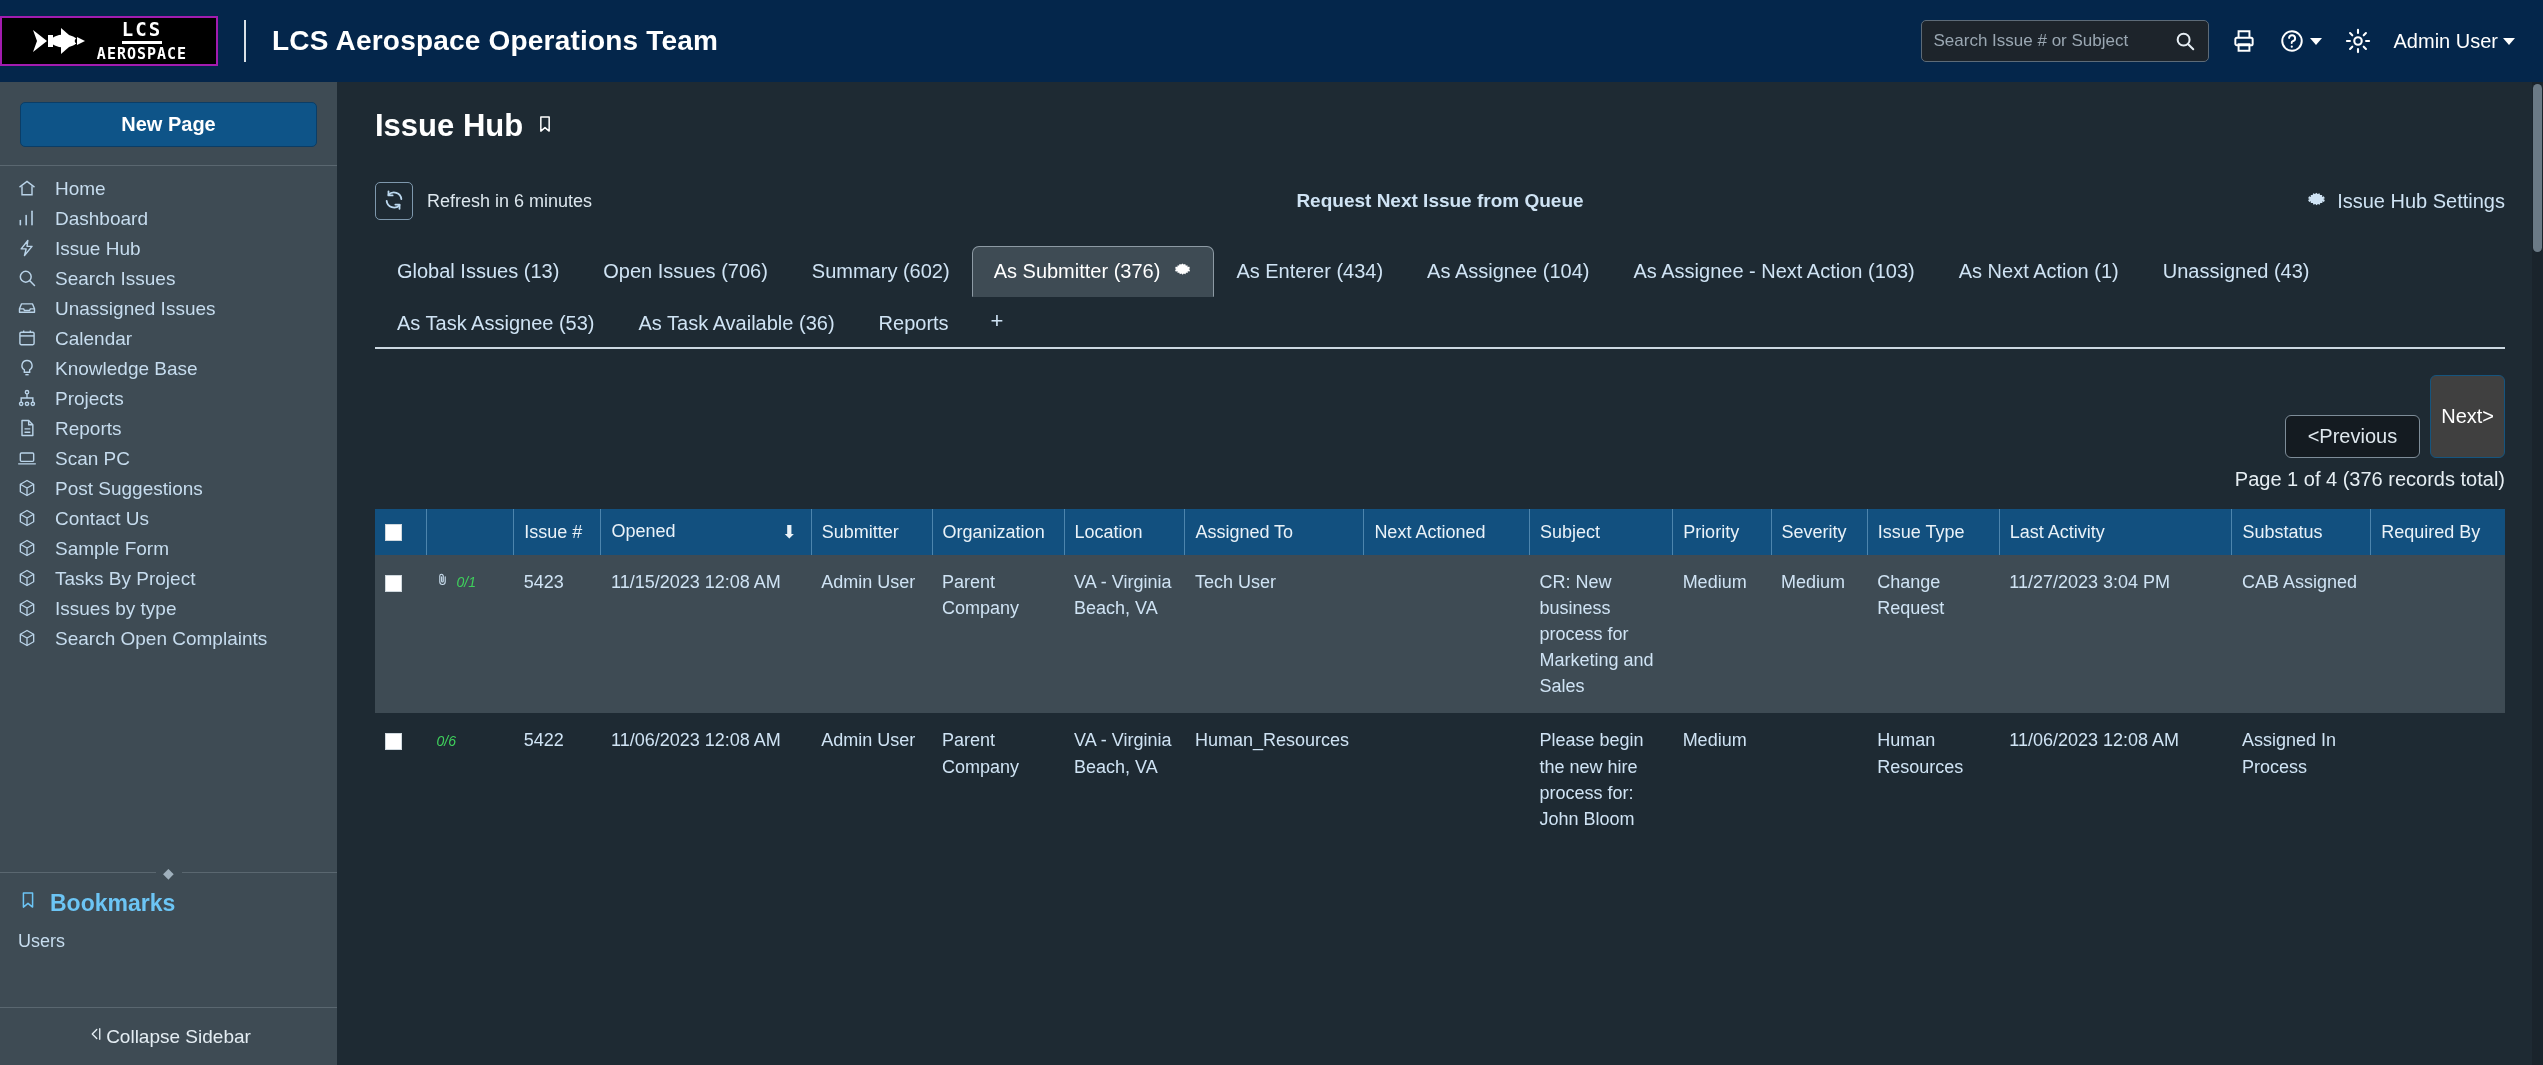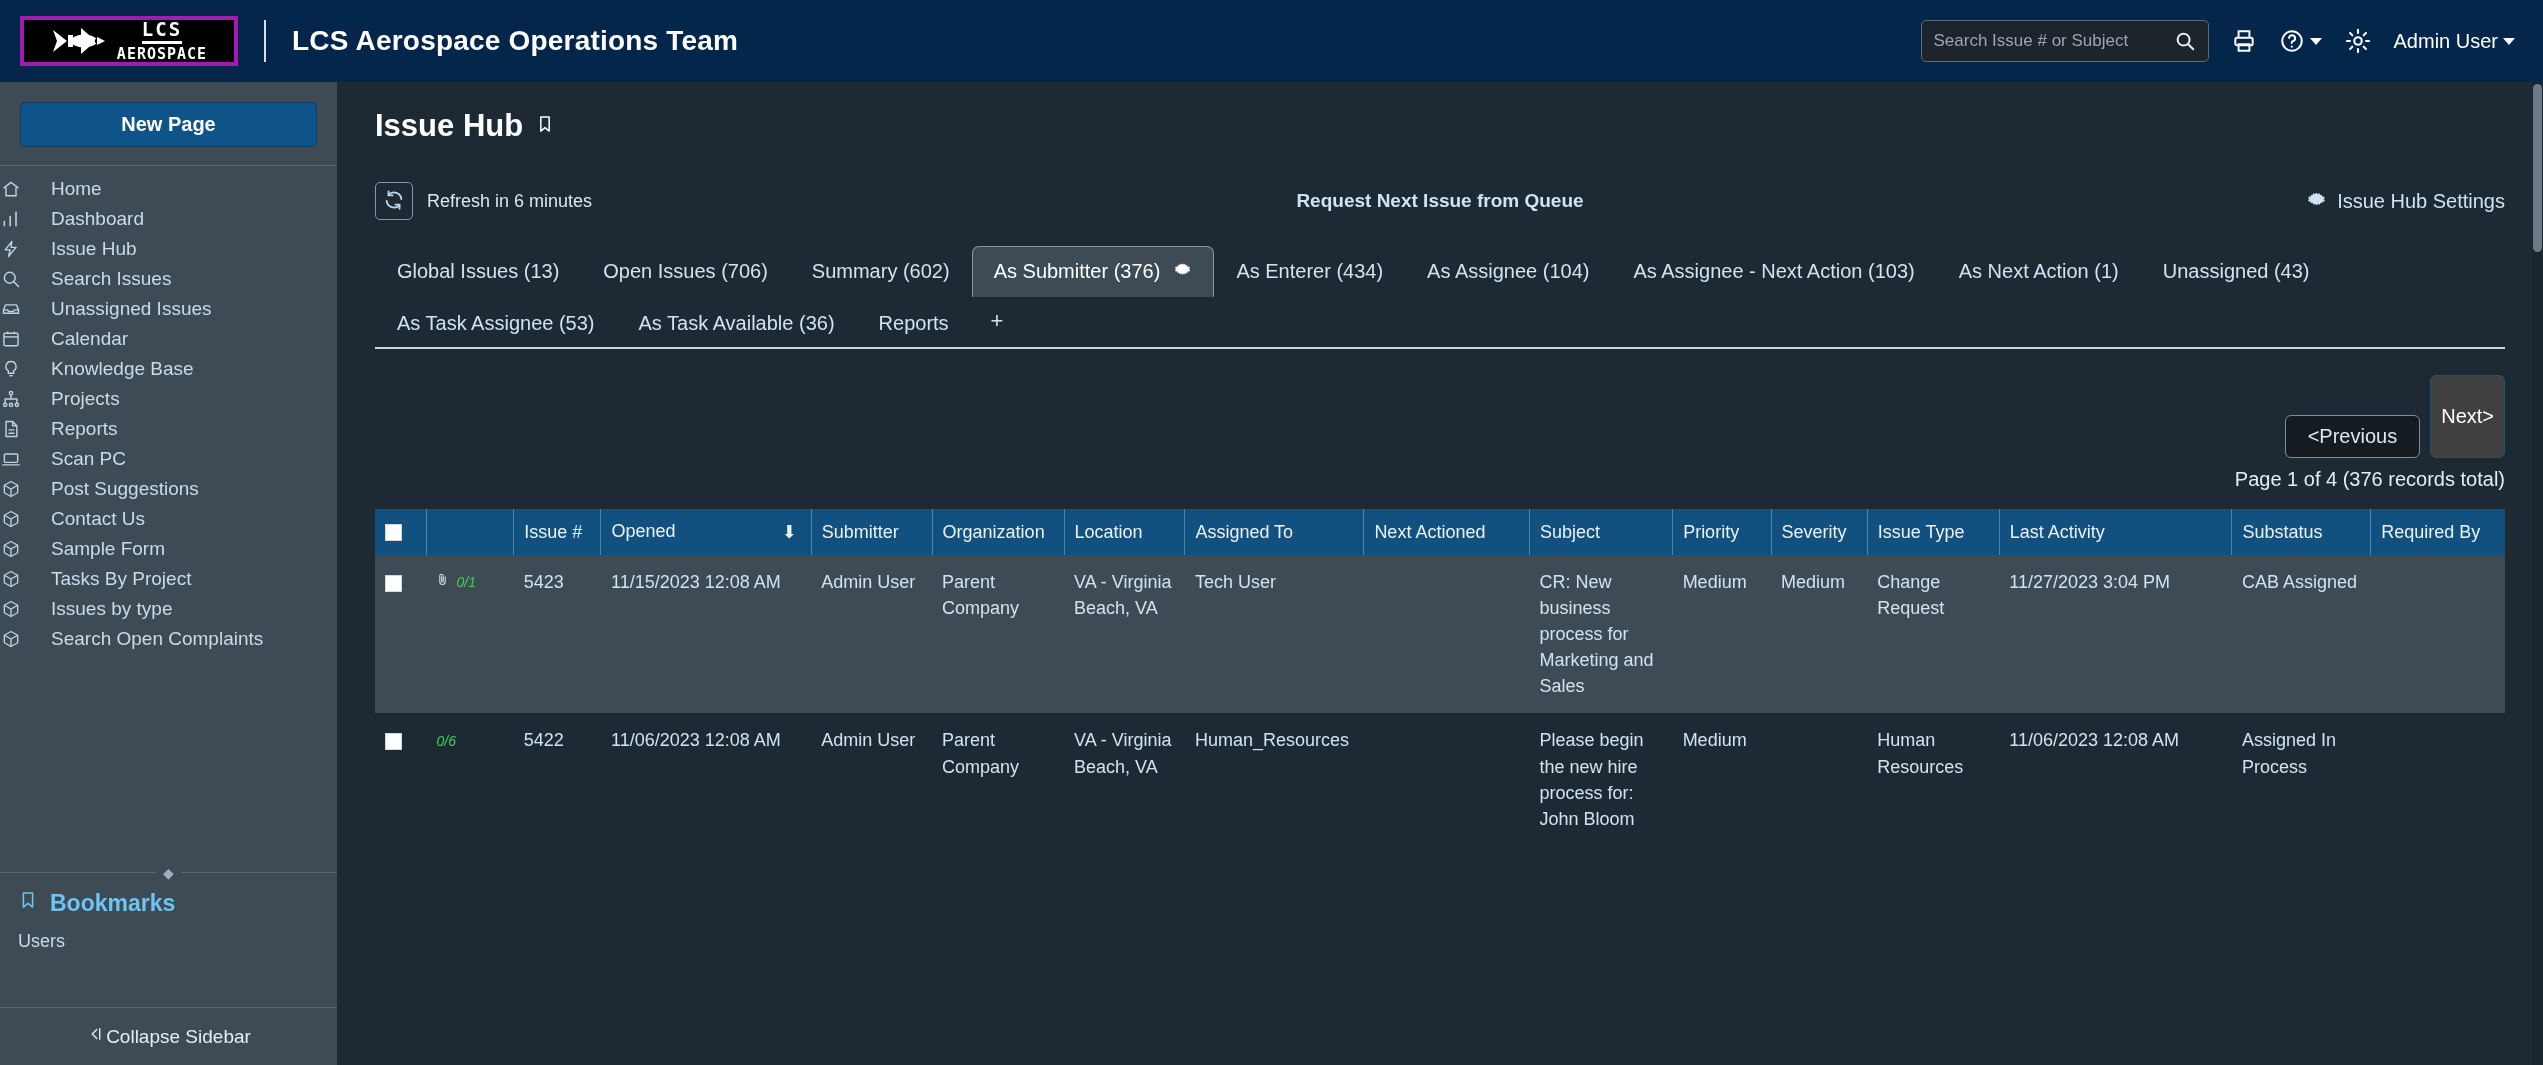--- a/index.html
+++ b/index.html
@@ -9,22 +9,22 @@
     font-family: "Liberation Sans", sans-serif;
     overflow: hidden;
   }
   
   .topbar {
     position: absolute; top: 0; left: 0; width: 2543px; height: 82px;
     background: #04264b;
     display: flex; align-items: center;
   }
   .logo-box {
-    margin-left: 20px; width: 218px; height: 50px;
-    background: #000; border: 4px solid #a21caf;
+    width: 218px; height: 50px;
+    background: #000; border: 2px solid #a21caf;
     display: flex; align-items: center; justify-content: center; gap: 10px;
   }
   .logo-ship { display:block; }
   .logo-words { display: flex; flex-direction: column; align-items: center; line-height: 1; }
   .logo-words .l1 {
     color: #fff; font-weight: 700; font-size: 19px; letter-spacing: 2px;
     font-family: "DejaVu Sans Mono", monospace;
     border-bottom: 3px solid #fff; padding-bottom: 2px;
   }
   .logo-words .l2 {
@@ -56,21 +56,21 @@
     background: #3e4b54; color: #cfe3f2;
   }
   .new-issue-btn {
     margin: 20px auto 0; display: block; width: 297px; height: 45px;
     background: #0e5488; border: 1px solid #0b3d66; border-radius: 5px;
     color: #fff; font-size: 20px; font-weight: 700; cursor: pointer;
     font-family: "Liberation Sans", sans-serif;
   }
   .side-sep { height: 1px; background: #5a6770; margin: 18px 0 8px; }
   .nav-item {
-    display: flex; align-items: center; gap: 29px; padding: 4px 0 4px 0;
+    display: flex; align-items: flex-start; gap: 17px; padding: 4px 0 4px 16px;
     height: 30px; color: #c6dcee; font-size: 19px; cursor: pointer;
   }
   .nav-ico { width: 22px; display: flex; justify-content: center; align-items: center; }
   .bm-section {
     position: absolute; left: 0; bottom: 113px; width: 337px;
     border-top: 1px solid #5a6770; padding: 16px 0 0 18px;
   }
   .bm-grip {
     position: absolute; top: -9px; left: 50%; transform: translateX(-50%);
     width: 26px; height: 18px; background: #3e4b54; color: #9fb0bc;

